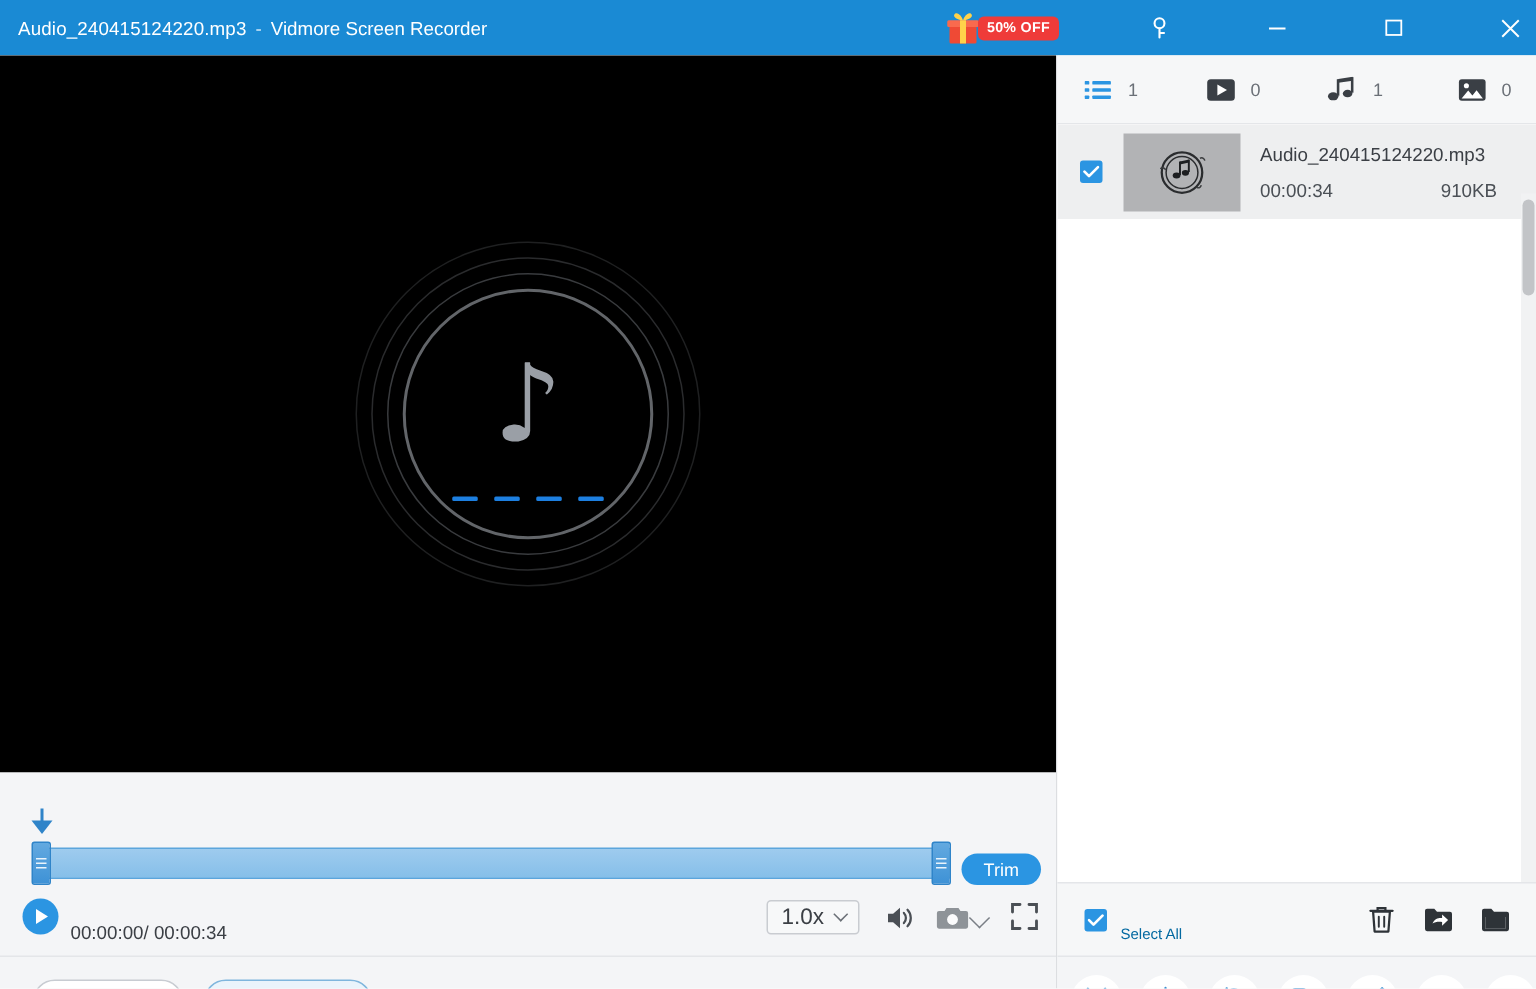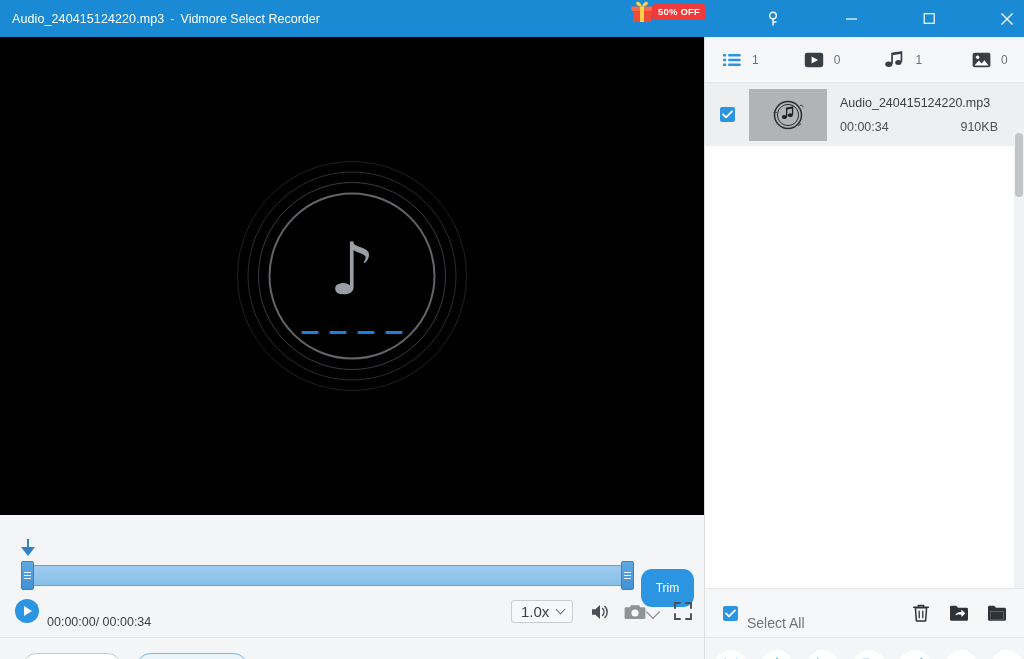--- a/index.html
+++ b/index.html
@@ -27,21 +27,21 @@
     margin-left: 12px;
     color: #ffffff;
     font-size: 12.5px;
     letter-spacing: .1px;
     white-space: nowrap;
   }
   .title-sep { color: #cfe7f7; margin: 0 6px; font-size: 12.5px; }
   .title-app { color: #ffffff; font-size: 12.5px; }
   .title-right {
     margin-left: auto;
-    display: flex; align-items: flex-start; height: 37px; gap: 44px;
+    display: flex; align-items: center; height: 37px; gap: 44px;
   }
   .gift-wrap { display: flex; align-items: center; margin-right: 6px; }
   .gift-icon { width: 26px; height: 24px; display: block; }
   .promo-badge {
     background: #ef3b39;
     color: #fff;
     font-size: 9.5px;
     font-weight: bold;
     padding: 2px 6px 3px 6px;
     border-radius: 4px;
@@ -139,21 +139,21 @@
     border-left: 7px solid transparent;
     border-right: 7px solid transparent;
     border-top: 9px solid #2f84c9;
   }
   .playhead-stem {
     position: absolute; left: 27px; top: 24px;
     width: 2px; height: 12px; background: #2f84c9;
   }
   .trim-btn {
     position: absolute; left: 641px; top: 532px;
-    width: 53px; height: 38px;
+    width: 53px; height: 21px;
     background: #2b95e2;
     border-radius: 11px;
     color: #ffffff;
     font-size: 12px;
     display: flex; align-items: center; justify-content: center;
     cursor: default;
   }
 
   
   .controls {
@@ -321,21 +321,21 @@
     width: 319px; height: 49px;
     background: #f6f7f8;
     border-top: 1px solid #e4e6e9;
     display: flex; align-items: center;
   }
   .sa-chk {
     width: 15px; height: 15px; border-radius: 2px;
     background: #2b95e2; margin-left: 18px;
     display: flex; align-items: center; justify-content: center;
   }
-  .sa-label { font-size: 14px; color: #737373; margin-left: 9px; margin-top: 20px; }
+  .sa-label { font-size: 10px; color: #0369a1; margin-left: 9px; margin-top: 20px; }
   .sa-actions { margin-left: auto; margin-right: 16px; display: flex; gap: 16px; }
   .sa-btn { width: 22px; height: 22px; display: flex; align-items: center; justify-content: center; cursor: default; }
 
   .toolbar {
     position: absolute; left: 0; top: 600px;
     width: 319px; height: 59px;
     background: #f4f5f7;
     border-top: 1px solid #e4e6e9;
     display: flex; align-items: center;
   }
@@ -351,21 +351,21 @@
   .tool + .tool { margin-left: 12px; }
 </style>
 </head>
 <body>
 
 <div class="app">
 
   <div class="titlebar">
     <span class="title-text">Audio_240415124220.mp3</span>
     <span class="title-sep">-</span>
-    <span class="title-app">Vidmore Select Recorder</span>
+    <span class="title-app">Vidmore Screen Recorder</span>
 
     <div class="title-right">
 
       <div class="gift-wrap">
         <svg class="gift-icon" viewBox="0 0 26 24">
           <path d="M4 10h18v11a1 1 0 0 1-1 1H5a1 1 0 0 1-1-1z" fill="#ef4a35"></path>
           <rect x="2.5" y="6.5" width="21" height="4.5" rx="1" fill="#f96a4e"></rect>
           <rect x="11" y="6.5" width="4" height="15.5" fill="#ffd24a"></rect>
           <path d="M12.9 6.5C11 6.5 8.2 5.6 7.3 4.2c-.7-1.1.1-2.4 1.4-2.4 1.8 0 3.7 2.6 4.2 4.7z" fill="#ffd24a"></path>
           <path d="M13.1 6.5C15 6.5 17.8 5.6 18.7 4.2c.7-1.1-.1-2.4-1.4-2.4-1.8 0-3.7 2.6-4.2 4.7z" fill="#ffd24a"></path>

